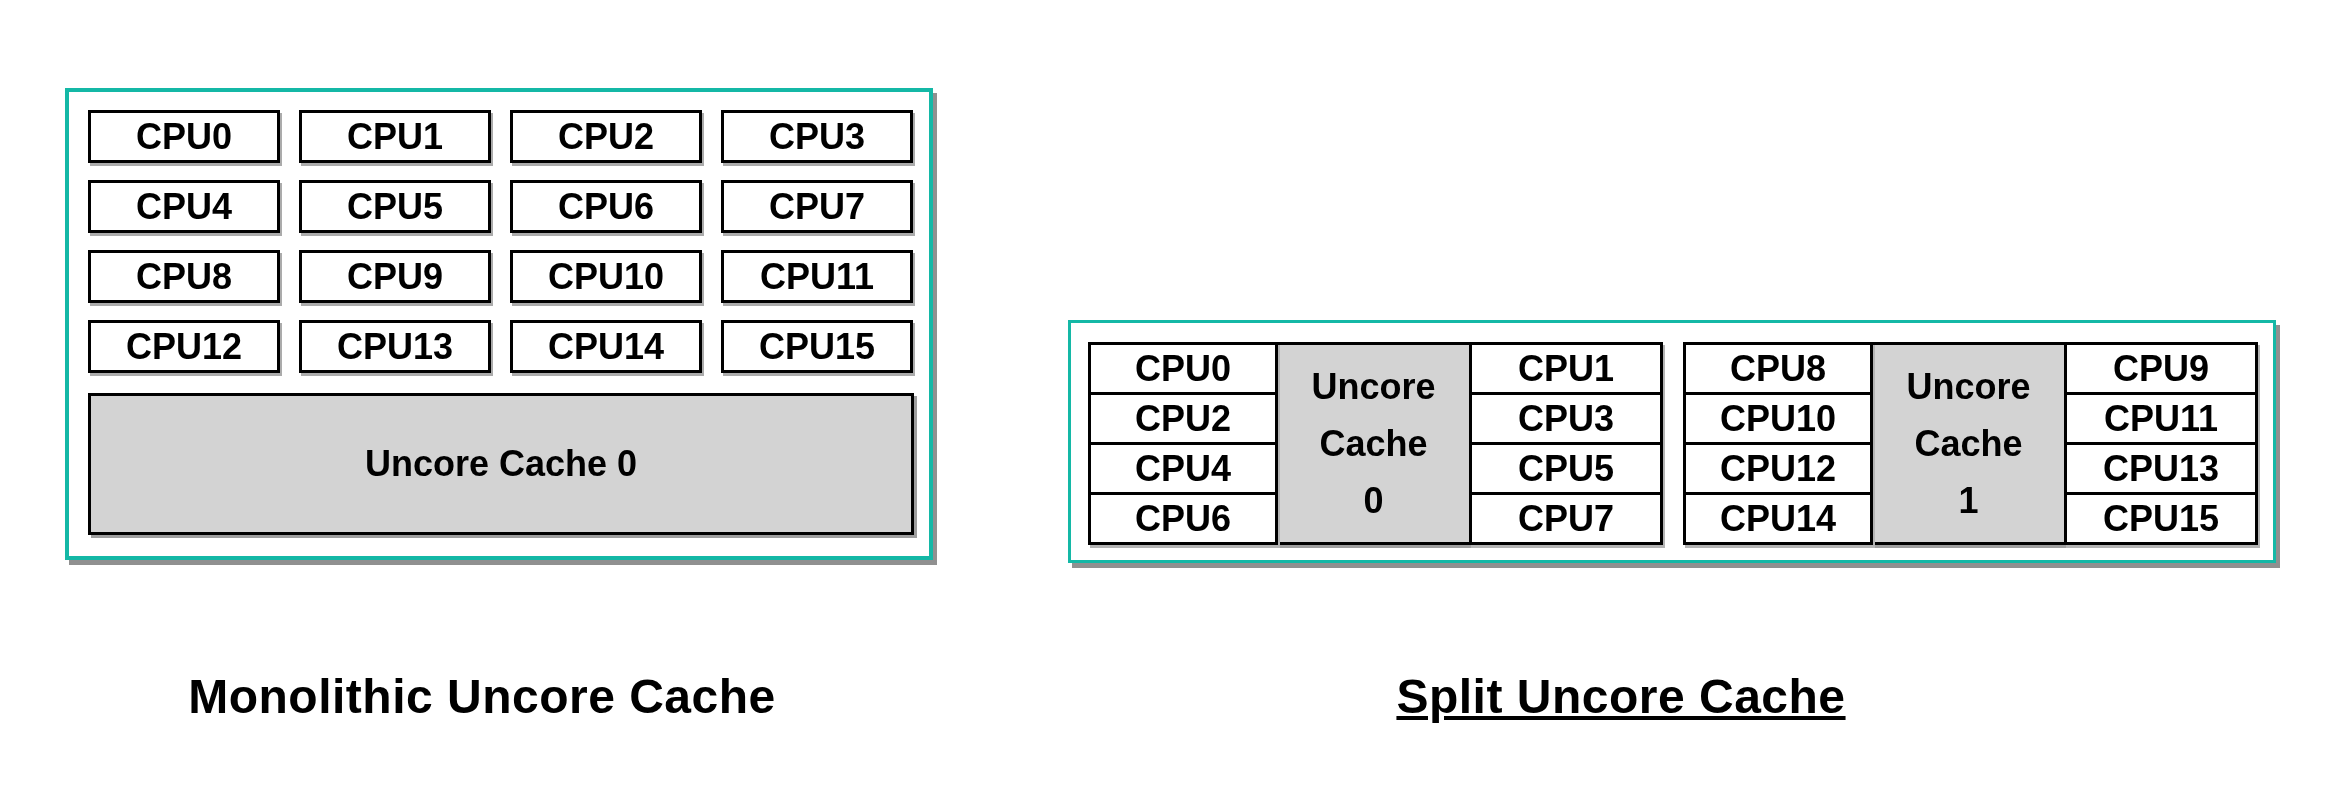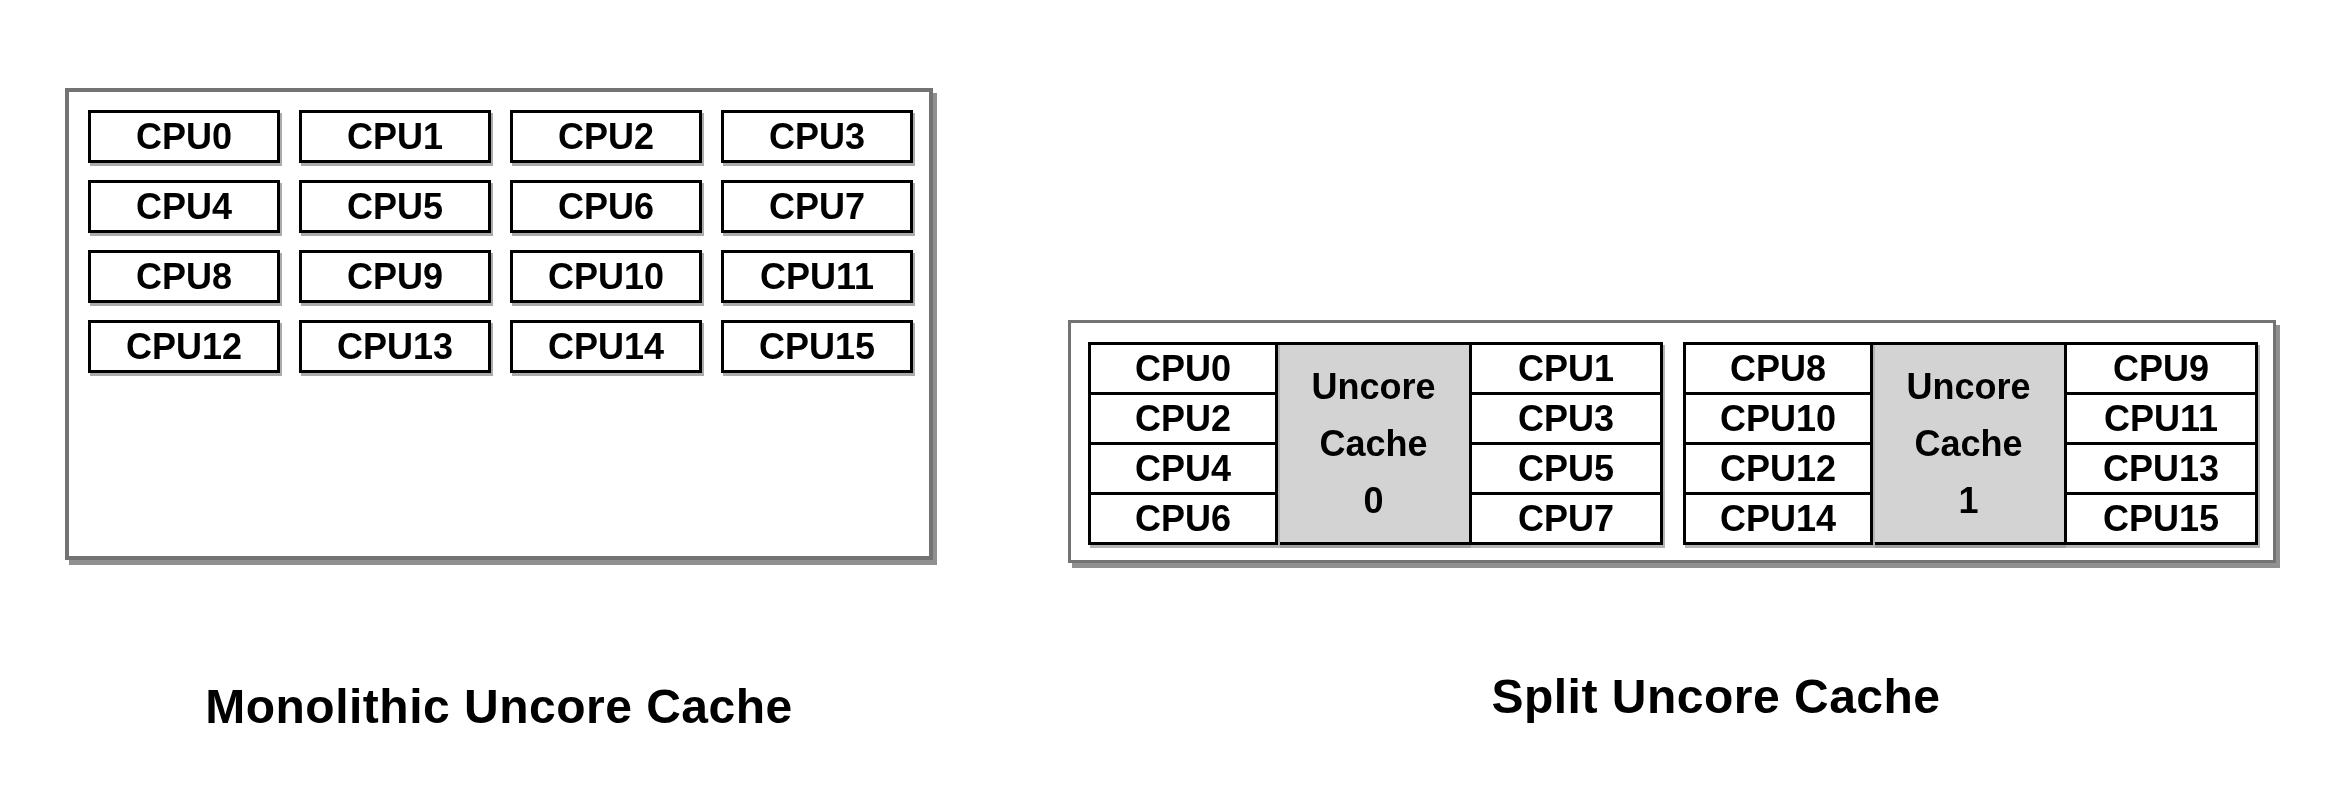--- a/index.html
+++ b/index.html
@@ -9,21 +9,21 @@
     background:#ffffff;
     font-family:"Liberation Sans", sans-serif;
     color:#000;
     overflow:hidden;
   }
 
   
   .frame{
     position:absolute;
     background:#fff;
-    border:4px solid #737373;
+    border:4px solid #14b8a6;
     box-shadow:4px 5px 0 #909090;
     box-sizing:border-box;
   }
   #mono-frame{left:65px;top:88px;width:868px;height:472px;}
   #split-frame{left:1068px;top:320px;width:1208px;height:243px;border-width:3px;}
 
   
   #mono-grid{
     position:absolute;left:19px;top:18px;
     display:grid;
@@ -79,22 +79,22 @@
     text-align:center;
     gap:12px;
   }
 
   
   .caption{
     position:absolute;top:667px;
     font-weight:bold;font-size:48px;line-height:60px;
     text-align:center;letter-spacing:0.5px;
   }
-  #mono-caption{left:65px;width:868px;margin-top:10px;}
-  #split-caption{left:1112px;width:1208px;}
+  #mono-caption{left:48px;width:868px;}
+  #split-caption{left:1017px;width:1208px;text-decoration:underline;}
 </style>
 </head>
 <body>
 
 <div id="stage">
 
   <div id="mono-frame" class="frame">
     <div id="mono-grid">
       <div class="cpu-box">CPU0</div>
       <div class="cpu-box">CPU1</div>
@@ -106,20 +106,21 @@
       <div class="cpu-box">CPU7</div>
       <div class="cpu-box">CPU8</div>
       <div class="cpu-box">CPU9</div>
       <div class="cpu-box">CPU10</div>
       <div class="cpu-box">CPU11</div>
       <div class="cpu-box">CPU12</div>
       <div class="cpu-box">CPU13</div>
       <div class="cpu-box">CPU14</div>
       <div class="cpu-box">CPU15</div>
     </div>
+    <div id="mono-uncore">Uncore Cache 0</div>
   </div>
   <div id="mono-caption" class="caption">Monolithic Uncore Cache</div>
 
   <div id="split-frame" class="frame">
 
     <div id="cluster-0" class="cluster">
       <div class="cpu-col left">
         <div class="cpu-cell">CPU0</div>
         <div class="cpu-cell">CPU2</div>
         <div class="cpu-cell">CPU4</div>

